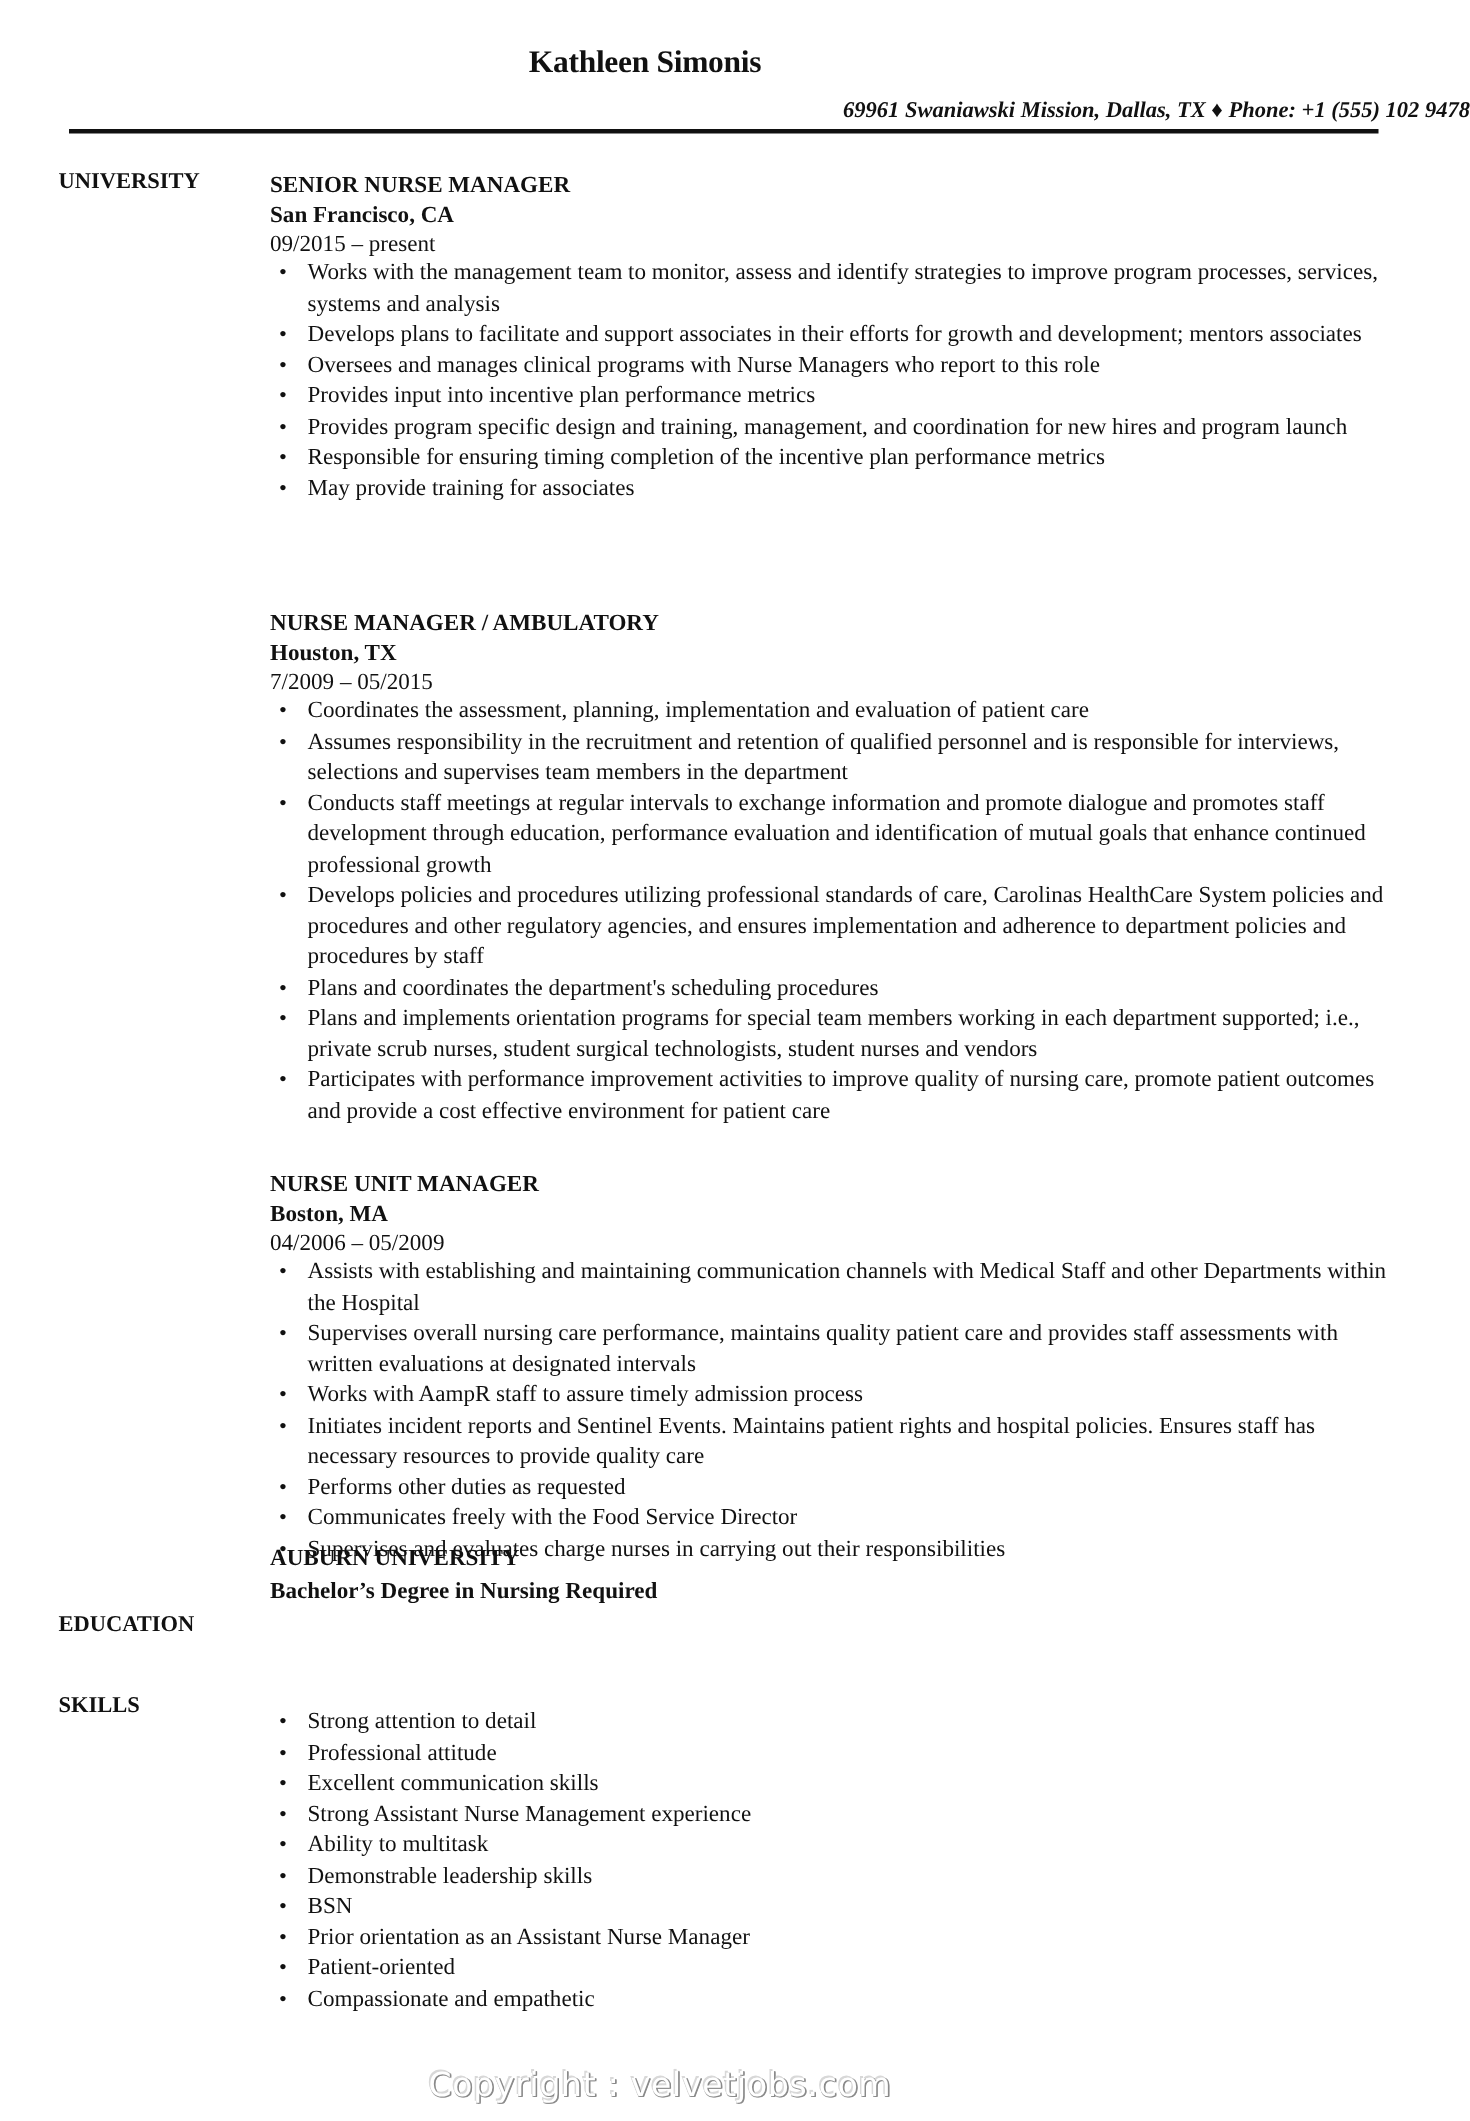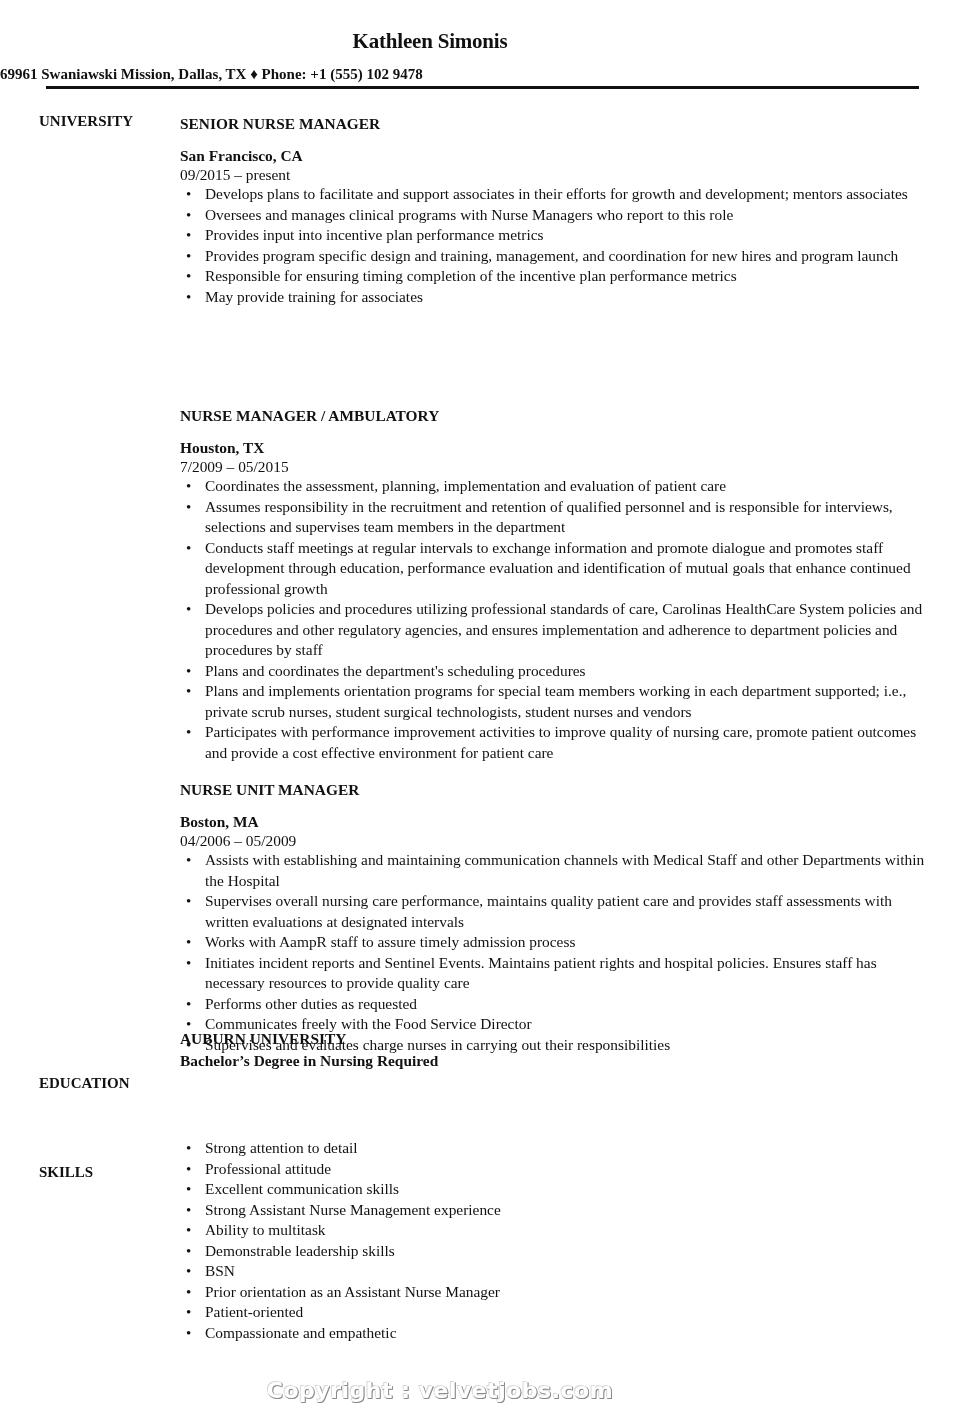--- a/index.html
+++ b/index.html
@@ -6,61 +6,62 @@
     body {
       width: 980px; height: 1414px; position: relative; overflow: hidden;
       font-family: "Liberation Serif", "DejaVu Serif", serif;
       color: #111111;
     }
     .name {
       position: absolute; top: 29px; left: 0; width: 860px; text-align: center;
       font-weight: bold; font-size: 21px; letter-spacing: -0.2px;
     }
     .contact {
-      position: absolute; top: 66px; left: 0; width: 980px; text-align: left;
-      font-weight: bold; font-size: 15px;
+      position: absolute; top: 66px; left: 0; width: 980px; text-align: right;
+      font-weight: bold; font-size: 15px; font-style: italic;
     }
     .rule {
       position: absolute; top: 86px; left: 46px; width: 873px; height: 3px; background: #111;
     }
     .section-label {
       position: absolute; left: 39px; font-weight: bold; font-size: 15px;
     }
     .block { position: absolute; left: 180px; width: 745px; font-size: 15.4px; line-height: 20.5px; }
     .job-title { font-weight: bold; font-size: 15.4px; line-height: 21px; }
-    .job-loc { font-weight: bold; line-height: 19px; margin-top: 12px; }
+    .job-loc { font-weight: bold; line-height: 19px; }
     .job-date { line-height: 19px; }
     ul { margin: 0; padding: 0; list-style: none; }
     li { position: relative; padding-left: 25px; line-height: 20.5px; }
     li::before {
       content: "\2022"; position: absolute; left: 6px; top: 0; font-size: 15px;
     }
     .edu-school { font-weight: bold; line-height: 22px; }
     .edu-degree { font-weight: bold; line-height: 22px; }
     .watermark {
       position: absolute; top: 1378px; left: 0; width: 880px; text-align: center;
-      font-family: "DejaVu Sans", sans-serif; font-weight: bold; font-size: 22px;
+      font-family: "DejaVu Sans", sans-serif; font-weight: normal; font-size: 22px;
       color: #ffffff; letter-spacing: 0.5px;
       text-shadow: 1px 1px 0 #8a8a8a, -1px -1px 0 #d8d8d8, 1px 0 0 #9a9a9a, 0 1px 0 #9a9a9a;
     }
   </style>
 </head>
 <body>
 
 <div class="name">Kathleen Simonis</div>
 <div class="contact">69961 Swaniawski Mission, Dallas, TX ♦ Phone: +1 (555) 102 9478</div>
 <div class="rule"></div>
 
 <div class="section-label" style="top:113px;">UNIVERSITY</div>
 
 <div class="block" style="top:113px;">
   <div class="job-title">SENIOR NURSE MANAGER</div>
   <div class="job-loc">San Francisco, CA</div>
   <div class="job-date">09/2015 – present</div>
   <ul>
+    <li>Works with the management team to monitor, assess and identify strategies to improve program processes, services, systems and analysis</li>
     <li>Develops plans to facilitate and support associates in their efforts for growth and development; mentors associates</li>
     <li>Oversees and manages clinical programs with Nurse Managers who report to this role</li>
     <li>Provides input into incentive plan performance metrics</li>
     <li>Provides program specific design and training, management, and coordination for new hires and program launch</li>
     <li>Responsible for ensuring timing completion of the incentive plan performance metrics</li>
     <li>May provide training for associates</li>
   </ul>
 </div>
 
 <div class="block" style="top:405px;">
@@ -92,21 +93,21 @@
     <li>Supervises and evaluates charge nurses in carrying out their responsibilities</li>
   </ul>
 </div>
 
 <div class="section-label" style="top:1075px;text-align:center;">EDUCATION</div>
 <div class="block" style="top:1028px;">
   <div class="edu-school">AUBURN UNIVERSITY</div>
   <div class="edu-degree">Bachelor’s Degree in Nursing Required</div>
 </div>
 
-<div class="section-label" style="top:1164px;">SKILLS</div>
+<div class="section-label" style="top:1129px;">SKILLS</div>
 <div class="block" style="top:1138px;">
   <ul>
     <li>Strong attention to detail</li>
     <li>Professional attitude</li>
     <li>Excellent communication skills</li>
     <li>Strong Assistant Nurse Management experience</li>
     <li>Ability to multitask</li>
     <li>Demonstrable leadership skills</li>
     <li>BSN</li>
     <li>Prior orientation as an Assistant Nurse Manager</li>

